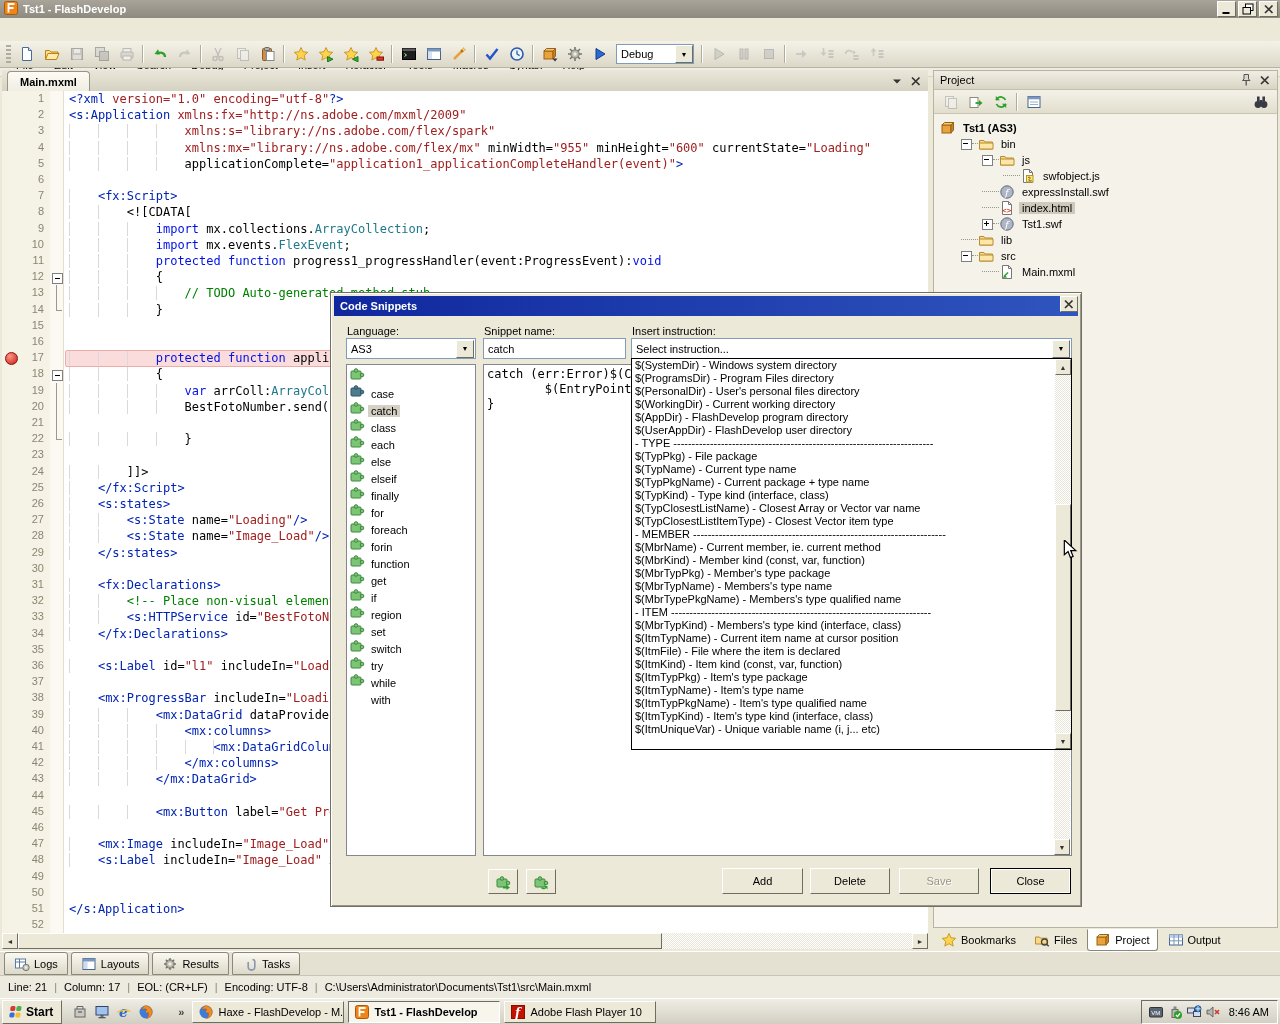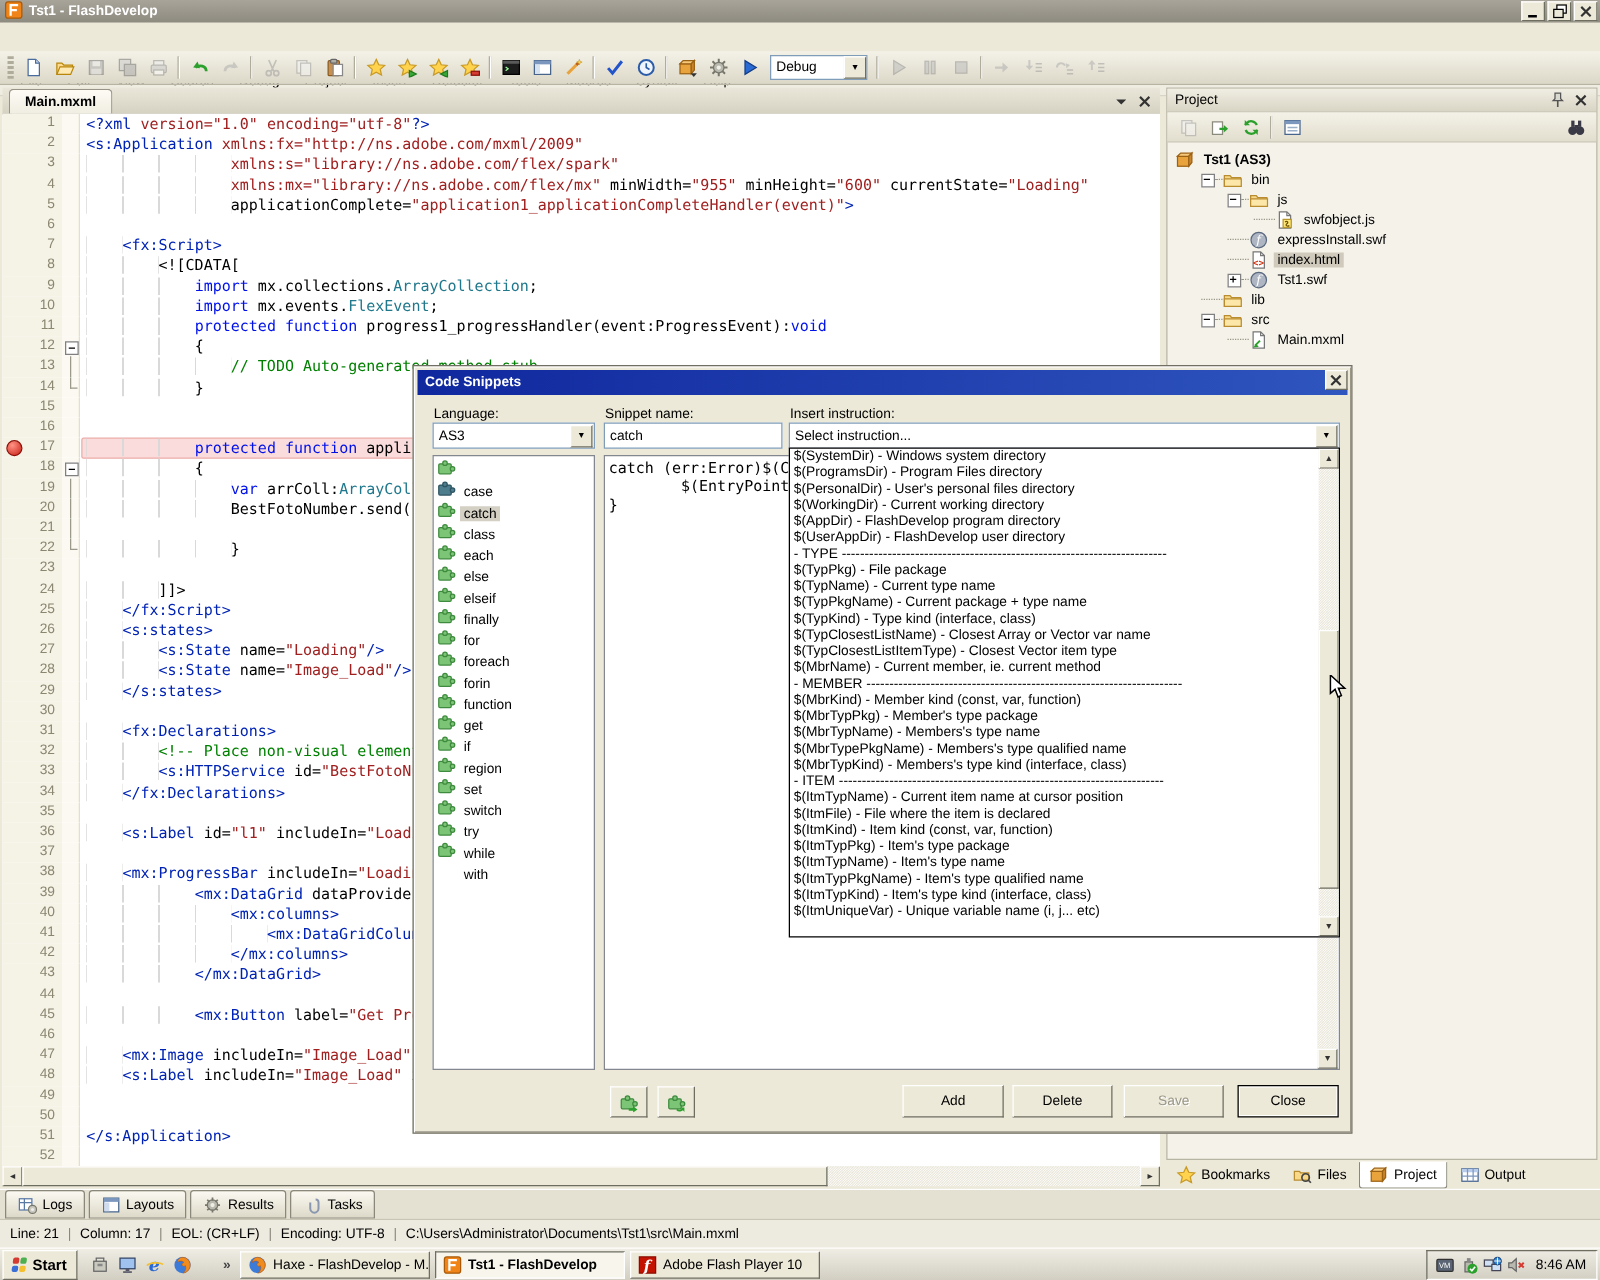--- a/index.html
+++ b/index.html
@@ -1411,28 +1411,28 @@
           <div class="instr-item">$(WorkingDir) - Current working directory</div>
           <div class="instr-item">$(AppDir) - FlashDevelop program directory</div>
           <div class="instr-item">$(UserAppDir) - FlashDevelop user directory</div>
           <div class="instr-item">- TYPE -----------------------------------------------------------------------</div>
           <div class="instr-item">$(TypPkg) - File package</div>
           <div class="instr-item">$(TypName) - Current type name</div>
           <div class="instr-item">$(TypPkgName) - Current package + type name</div>
           <div class="instr-item">$(TypKind) - Type kind (interface, class)</div>
           <div class="instr-item">$(TypClosestListName) - Closest Array or Vector var name</div>
           <div class="instr-item">$(TypClosestListItemType) - Closest Vector item type</div>
+          <div class="instr-item">- MEMBER ---------------------------------------------------------------------</div>
           <div class="instr-item">$(MbrName) - Current member, ie. current method</div>
-          <div class="instr-item">- MEMBER ---------------------------------------------------------------------</div>
           <div class="instr-item">$(MbrKind) - Member kind (const, var, function)</div>
           <div class="instr-item">$(MbrTypPkg) - Member's type package</div>
           <div class="instr-item">$(MbrTypName) - Members's type name</div>
           <div class="instr-item">$(MbrTypePkgName) - Members's type qualified name</div>
+          <div class="instr-item">- ITEM -----------------------------------------------------------------------</div>
           <div class="instr-item">$(MbrTypKind) - Members's type kind (interface, class)</div>
-          <div class="instr-item">- ITEM -----------------------------------------------------------------------</div>
           <div class="instr-item">$(ItmTypName) - Current item name at cursor position</div>
           <div class="instr-item">$(ItmFile) - File where the item is declared</div>
           <div class="instr-item">$(ItmKind) - Item kind (const, var, function)</div>
           <div class="instr-item">$(ItmTypPkg) - Item's type package</div>
           <div class="instr-item">$(ItmTypName) - Item's type name</div>
           <div class="instr-item">$(ItmTypPkgName) - Item's type qualified name</div>
           <div class="instr-item">$(ItmTypKind) - Item's type kind (interface, class)</div>
           <div class="instr-item">$(ItmUniqueVar) - Unique variable name (i, j... etc)</div>
         </div>
       <div id="instr-sb">

